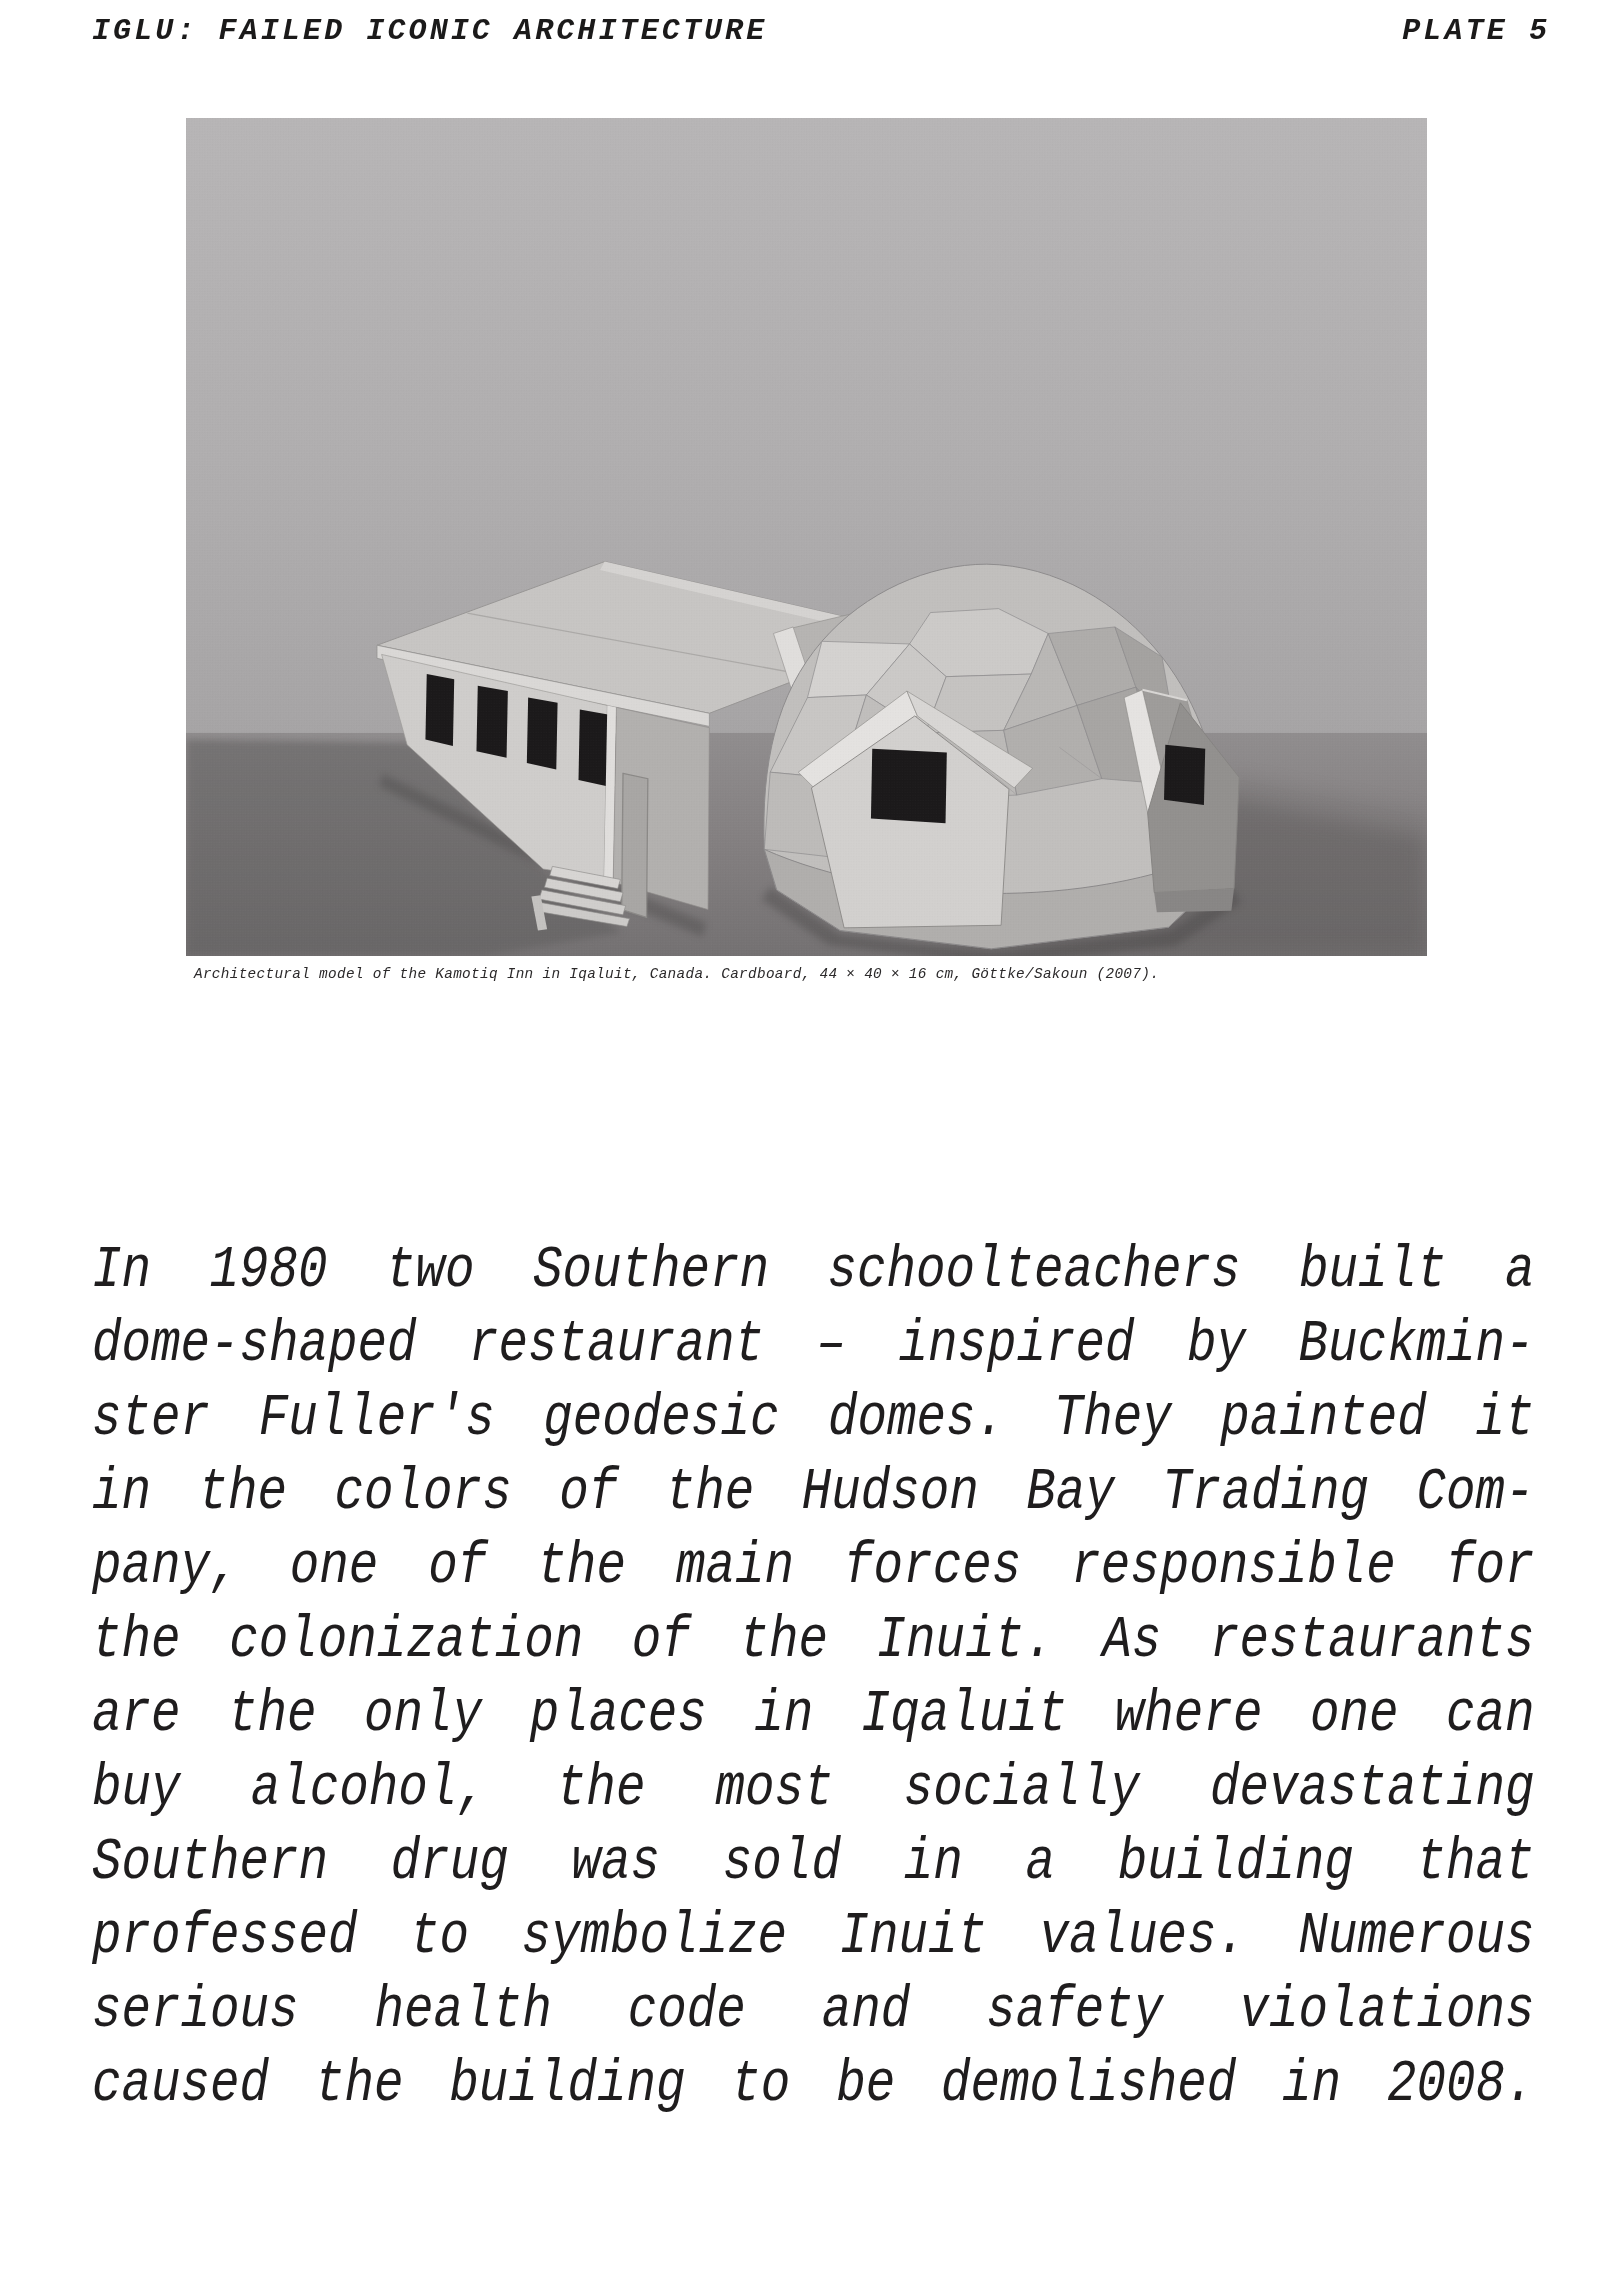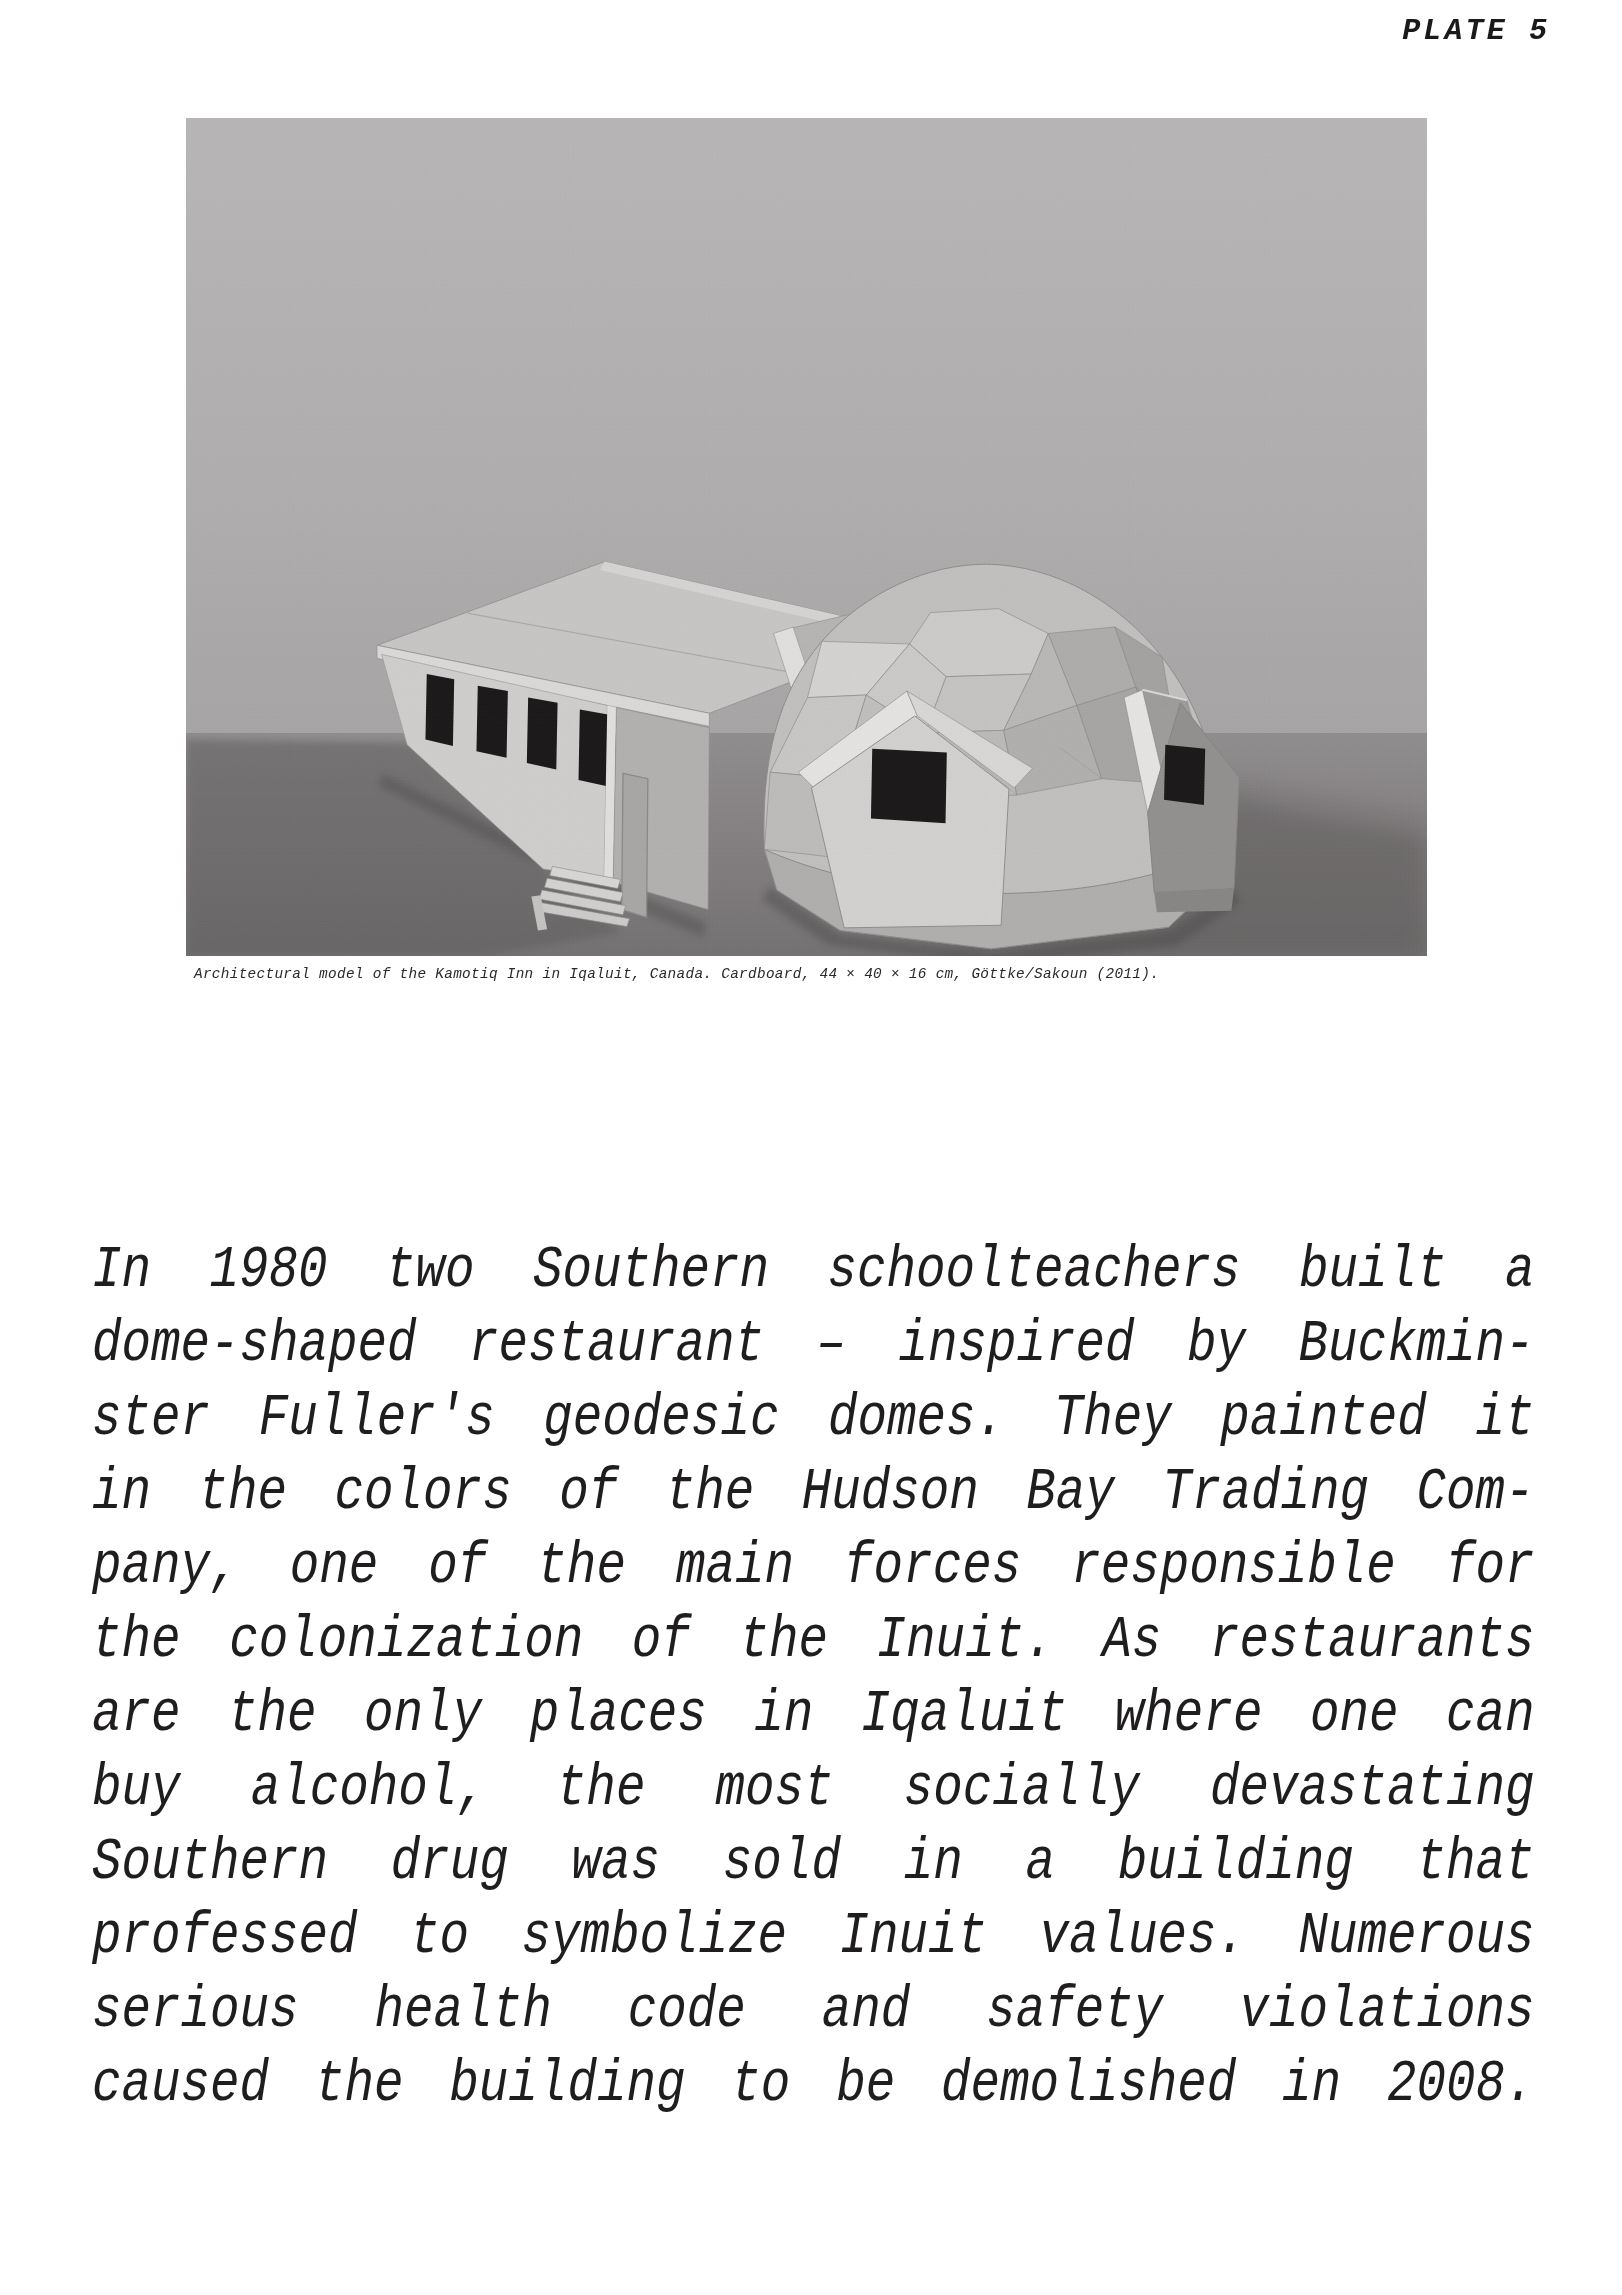--- a/index.html
+++ b/index.html
@@ -37,20 +37,21 @@
   .bline{
     height:74px;line-height:74px;
     text-align:justify;text-align-last:justify;
   }
 </style>
 </head>
 <body>
 
 <div id="page">
 
+  <div id="hdr-left" class="hdr">IGLU: FAILED ICONIC ARCHITECTURE</div>
   <div id="hdr-right" class="hdr">PLATE 5</div>
 
   <div id="figure">
     <svg viewBox="0 0 1897 1281" preserveAspectRatio="none">
       <defs>
         <linearGradient id="gWall" x1="0" y1="0" x2="0" y2="1">
           <stop offset="0" stop-color="#b7b5b6"></stop>
           <stop offset="0.55" stop-color="#b0aeaf"></stop>
           <stop offset="1" stop-color="#a6a4a5"></stop>
         </linearGradient>
@@ -152,21 +153,21 @@
         <line x1="1462" y1="874" x2="1530" y2="890" stroke="#d8d6d4" stroke-width="3"></line>
         <polygon points="1520,894 1610,1008 1602,1178 1480,1184 1470,1062" fill="#92908e" stroke="#868482" stroke-width="1.5"></polygon>
         <polygon points="1480,1184 1602,1178 1598,1212 1484,1214" fill="#888685"></polygon>
         <polygon points="1497,958 1558,964 1556,1050 1495,1042" fill="#1b191a"></polygon>
       </g>
 
       <rect x="0" y="0" width="1897" height="1281" fill="url(#dots)" opacity="0.55"></rect>
     </svg>
   </div>
 
-  <div id="caption">Architectural model of the Kamotiq Inn in Iqaluit, Canada. Cardboard, 44 × 40 × 16 cm, Göttke/Sakoun (2011).</div>
+  <div id="caption">Architectural model of the Kamotiq Inn in Iqaluit, Canada. Cardboard, 44 × 40 × 16 cm, Göttke/Sakoun (2007).</div>
 
 
   <div id="bodytext">
     <div class="bline">In 1980 two Southern schoolteachers built a</div>
     <div class="bline">dome-shaped restaurant – inspired by Buckmin-</div>
     <div class="bline">ster Fuller's geodesic domes. They painted it</div>
     <div class="bline">in the colors of the Hudson Bay Trading Com-</div>
     <div class="bline">pany, one of the main forces responsible for</div>
     <div class="bline">the colonization of the Inuit. As restaurants</div>
     <div class="bline">are the only places in Iqaluit where one can</div>

